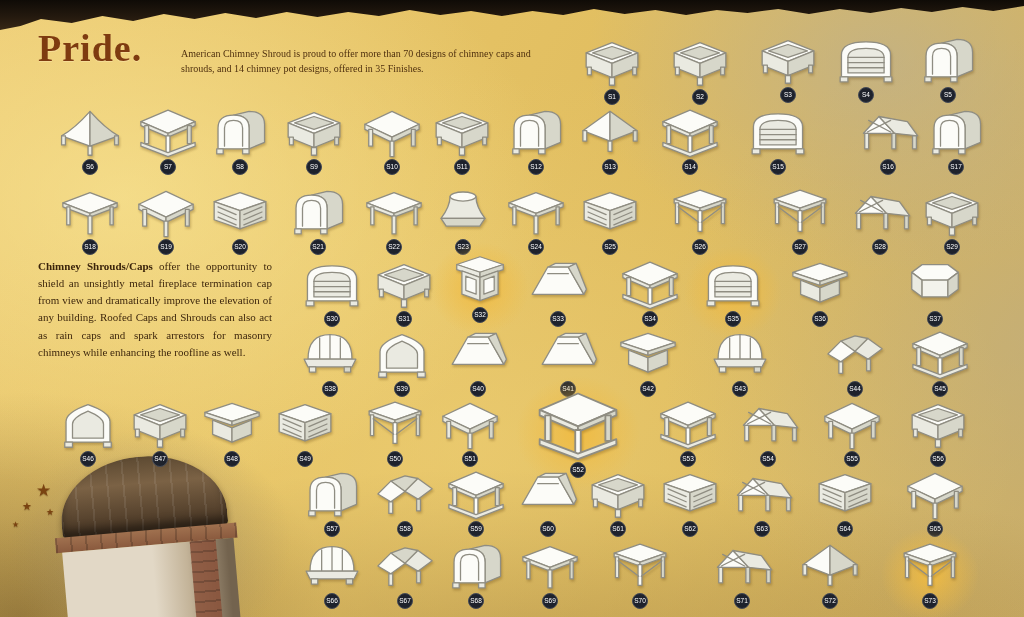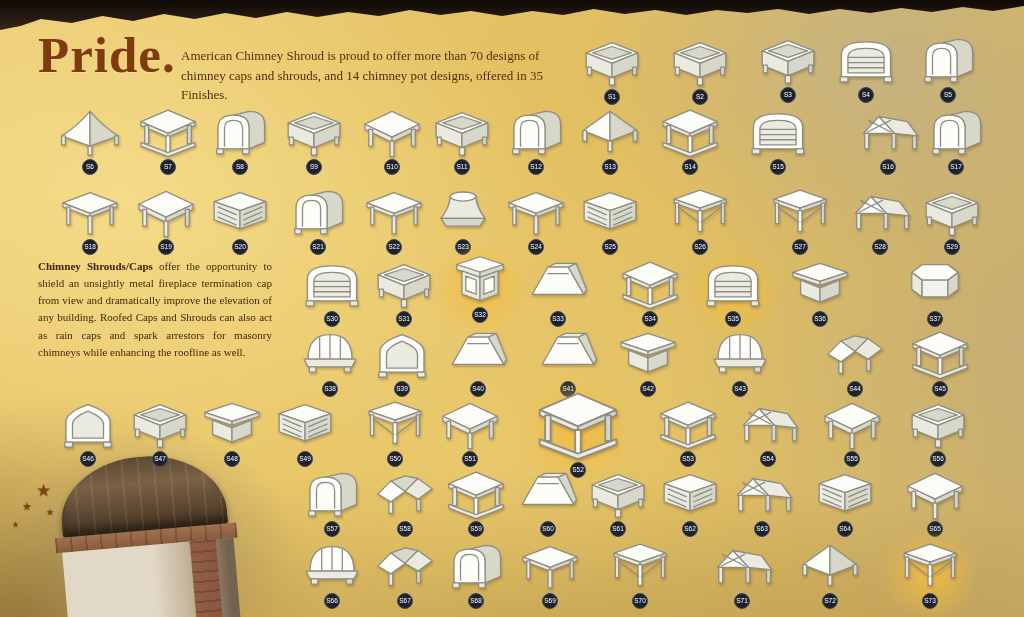--- a/index.html
+++ b/index.html
@@ -18,26 +18,26 @@
   .torn{
     position:absolute; left:0; top:0; width:100%; height:32px;
     background:linear-gradient(180deg,#0f0b06,#251a0f 55%,#3a2a17);
     clip-path:polygon(0 0,100% 0,100% 6px,97% 11px,94% 7px,91% 12px,88% 8px,85% 13px,
       82% 9px,79% 14px,76% 9px,73% 13px,70% 10px,67% 15px,64% 10px,61% 14px,58% 9px,
       55% 15px,52% 11px,49% 16px,46% 11px,43% 15px,40% 10px,37% 16px,34% 12px,31% 17px,
       28% 12px,25% 18px,22% 13px,19% 19px,16% 14px,13% 21px,10% 16px,7% 23px,4% 19px,2% 26px,0 30px);
   }
   .title{
     position:absolute; left:38px; top:26px; margin:0;
-    font-size:51px; font-weight:bold; letter-spacing:1px; color:#7e3b10;
+    font-size:38px; font-weight:bold; letter-spacing:1px; color:#7e3b10;
     text-shadow:0 1px 0 rgba(255,240,190,.4);
   }
   .intro{
     position:absolute; left:181px; top:46px; width:374px; margin:0;
-    font-size:13px; line-height:1.5; color:#4f300e;
+    font-size:10px; line-height:1.5; color:#4f300e;
   }
   .desc{
     position:absolute; left:38px; top:258px; width:234px; margin:0;
     font-size:11px; line-height:1.56; color:#3f280d; text-align:justify;
   }
   .desc b{color:#3a230a;}
   .grid{position:absolute; inset:0;}
   .item{position:absolute; transform:translateX(-50%); text-align:center; z-index:1;}
   .item svg{display:block; margin:0 auto; filter:drop-shadow(1px 2px 1px rgba(92,62,12,.28));}
   .item.glow::before{

